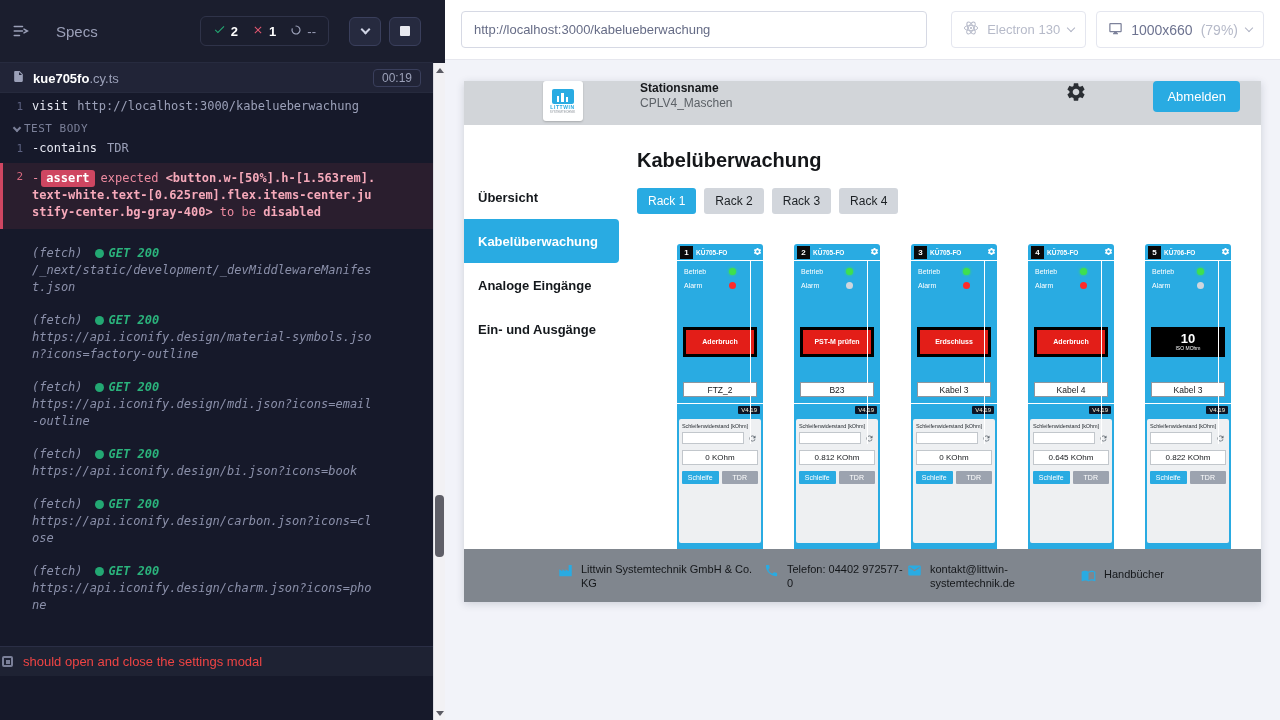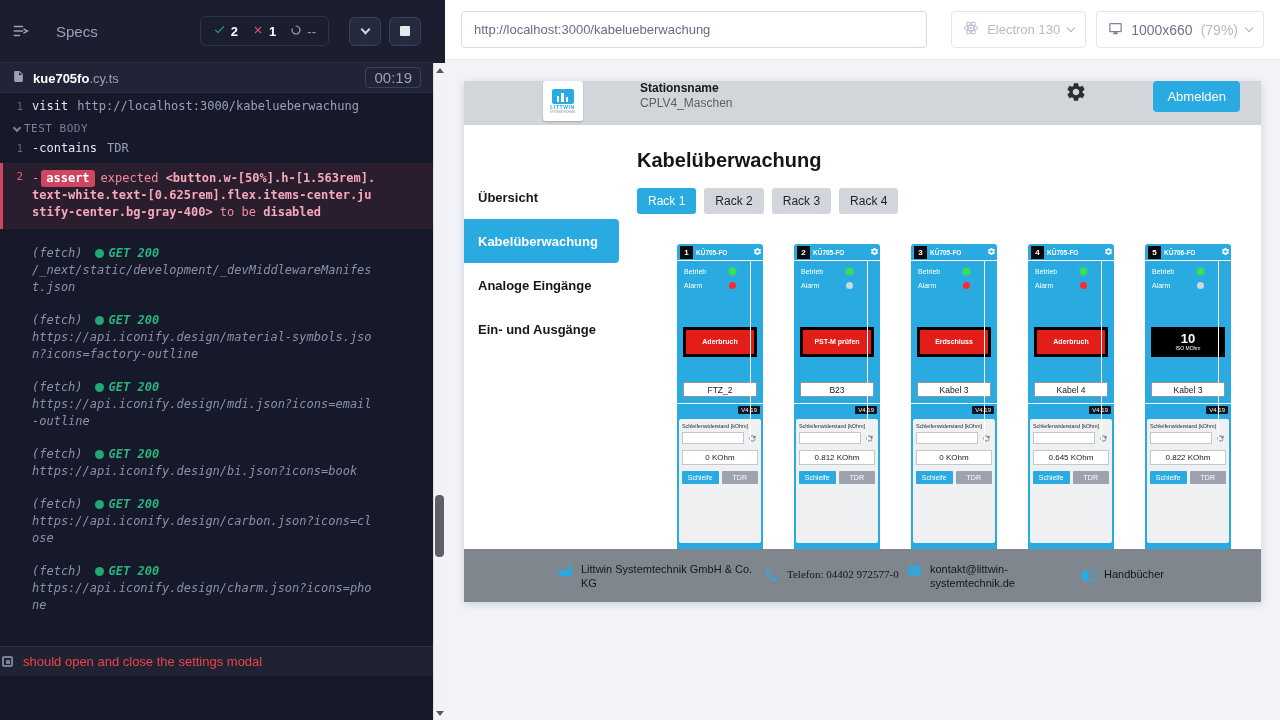--- a/index.html
+++ b/index.html
@@ -14,21 +14,21 @@
   .run-stats { margin-left:auto; display:flex; align-items:center; gap:14px; border:1px solid #2f3349; border-radius:6px; padding:6px 12px; margin-right:12px; }
   .stat { display:flex; align-items:center; gap:5px; font-size:13px; font-weight:bold; color:#fff; }
   .stat.pending { color:#9ba0b8; font-weight:normal; }
   .icon-btn { width:32px; height:29px; border:1px solid #3a3f5c; background:#262a3f; border-radius:6px; display:flex; align-items:center; justify-content:center; margin-left:8px; cursor:pointer; }
   .chev { width:7px; height:7px; border-right:2px solid #cfd3e4; border-bottom:2px solid #cfd3e4; transform:rotate(45deg); margin-top:-3px; }
   .stop-sq { width:10px; height:10px; background:#e8e9ef; border-radius:1px; }
 
   .spec-bar { height:30px; background:#212437; display:flex; align-items:center; padding:0 12px; gap:8px; flex-shrink:0; border-bottom:1px solid #262a3d; }
   .spec-name { color:#fff; font-size:13px; font-weight:bold; }
   .spec-ext { color:#9ba0b8; font-size:13px; }
-  .timer { margin-left:auto; border:1px solid #3a3f5c; border-radius:4px; padding:1px 8px; font-size:15px; color:#9ba0b8; }
+  .timer { margin-left:auto; border:1px solid #3a3f5c; border-radius:4px; padding:1px 8px; font-size:12px; color:#9ba0b8; }
 
   .log { flex:1; background:#16192a; font-family:"DejaVu Sans Mono",monospace; font-size:12px; color:#c8ccdf; overflow:hidden; padding-top:4px; }
   .row { display:flex; line-height:17px; padding:1px 10px 1px 0; }
   .gutter { width:32px; flex-shrink:0; text-align:right; padding-right:9px; color:#5c6180; font-size:11px; }
   .cmd-name { color:#e8eaf4; }
   .cmd-arg { color:#9ba0b8; margin-left:9px; }
   .test-body-row { display:flex; align-items:center; gap:4px; padding:6px 14px 4px; color:#7b8099; font-size:11px; letter-spacing:.5px; cursor:pointer; }
   .tb-chev { width:6px; height:6px; border-right:2px solid #7b8099; border-bottom:2px solid #7b8099; transform:rotate(45deg); margin-top:-2px; }
   .contains-arg { color:#9ba0b8; margin-left:10px; }
 
@@ -132,21 +132,21 @@
   .btn-row button { flex:1; height:13px; border:none; color:#fff; font-size:7px; display:flex; align-items:center; justify-content:center; border-radius:1px; cursor:pointer; font-family:"Liberation Sans",sans-serif; padding:0; }
   .btn-schleife { background:#29abe2; }
   .btn-tdr { background:#9ca3af; }
 
   
   .app-footer { height:53px; background:#80868e; display:flex; align-items:center; padding-left:94px; flex-shrink:0; font-size:11px; color:#14171a; }
   .f-item { display:flex; gap:8px; align-items:flex-start; }
   .f-item svg { flex-shrink:0; margin-top:1px; }
   .f-txt { line-height:14px; }
   .f1 { width:206px; } .f1 .f-txt { max-width:175px; }
-  .f2 { width:143px; } .f2 .f-txt { max-width:125px;font-family:Liberation Serif, serif; }
+  .f2 { width:143px; } .f2 .f-txt { max-width:125px; }
   .f3 { width:174px; } .f3 .f-txt { max-width:110px; }
   .f-link { cursor:pointer; }
 </style>
 </head>
 <body>
 
 <div class="root">
 
   <aside class="runner">
 

